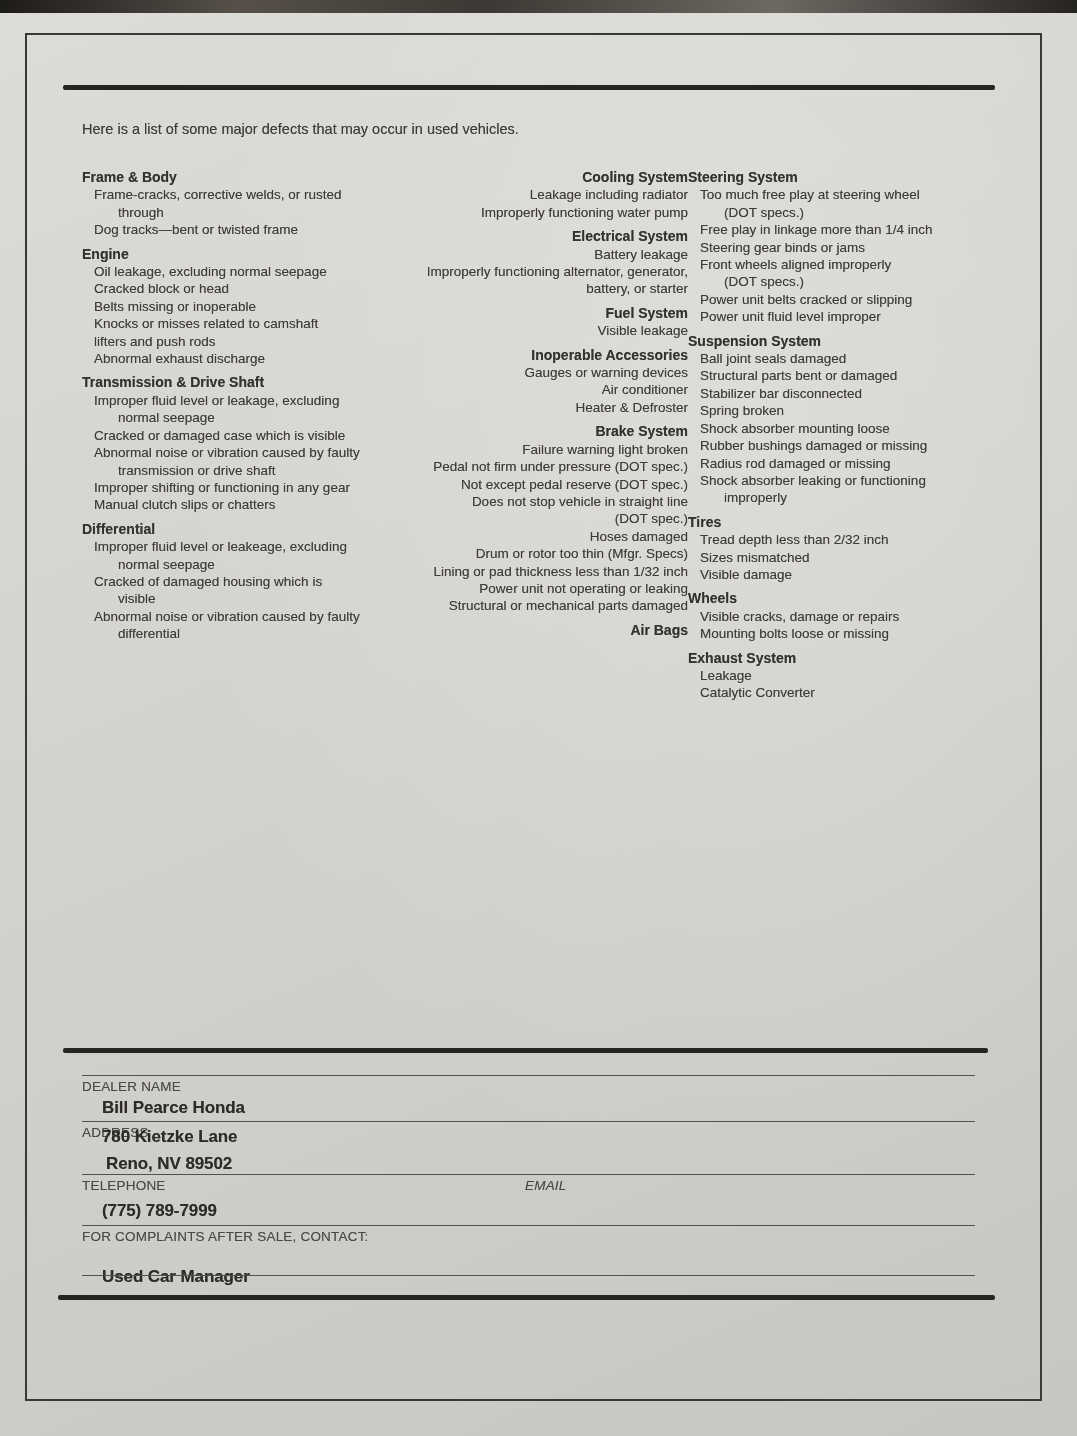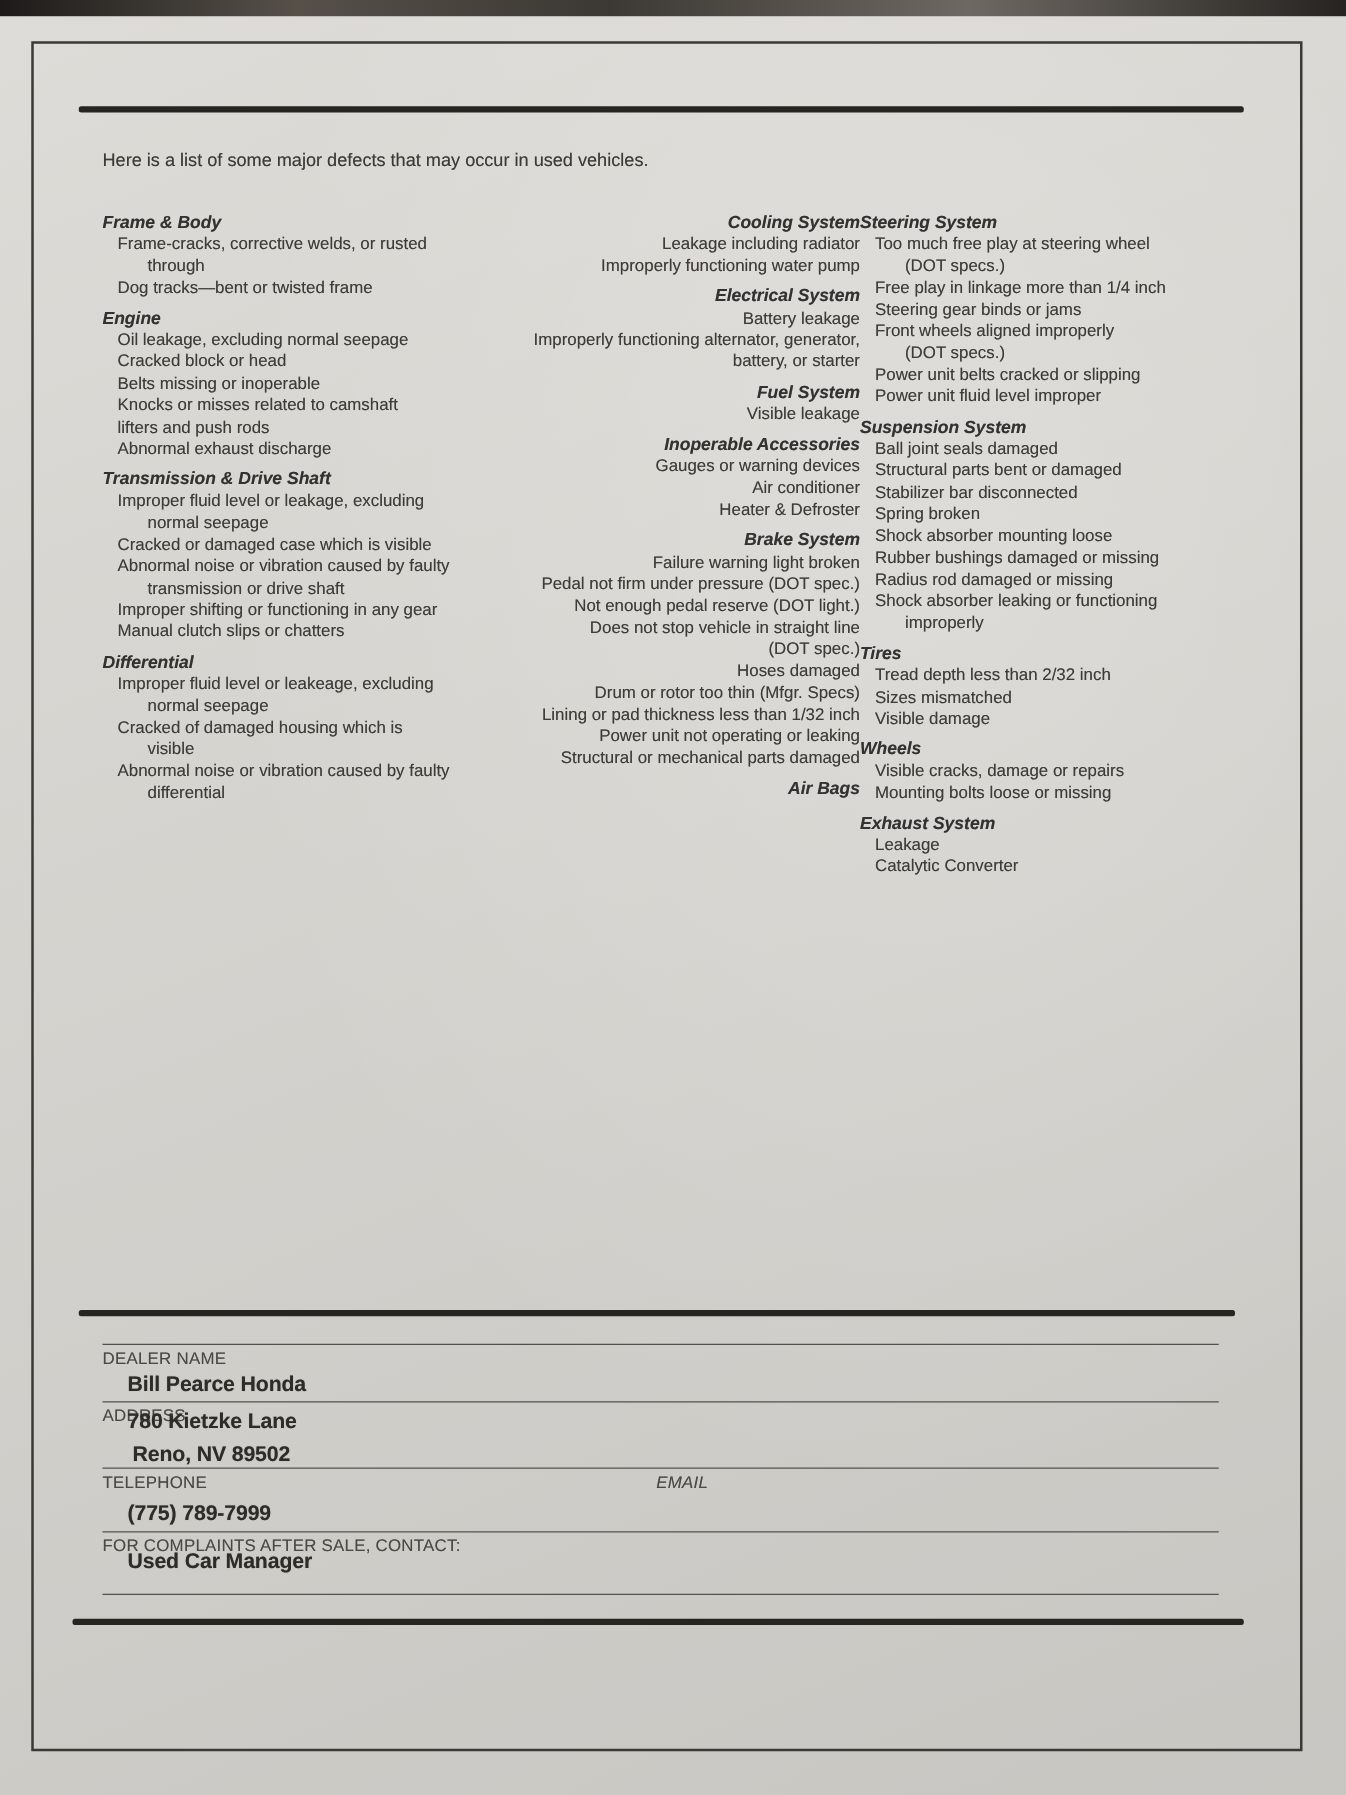--- a/index.html
+++ b/index.html
@@ -30,21 +30,20 @@
   }
   .columns{position:absolute;left:55px;top:134px;width:945px;display:flex;}
   .col{flex:0 0 auto;}
   .col.c0{width:308px;}
   .col.c1{width:298px;text-align:right;}
   .col.c2{width:339px;}
   .sec-heading{
     font-size:14px;font-weight:700;color:#333230;margin-top:7px;
     line-height:17.4px;white-space:nowrap;
     text-shadow:0 0 0.5px rgba(50,49,46,0.5);
-    font-style:italic;
   }
   .col .sec-heading:first-child{margin-top:0;}
   .defect-line{
     font-size:13.5px;color:#3d3c38;line-height:17.4px;white-space:nowrap;
     padding-left:12px;text-shadow:0 0 0.5px rgba(64,62,58,0.5);
   }
   .defect-line.ind2{padding-left:36px;}
   .form{position:absolute;left:55px;top:1040px;width:893px;height:205px;}
   .fline{position:absolute;left:0;width:893px;height:0;border-top:1.4px solid #53514d;}
   .flabel{
@@ -113,21 +112,21 @@
           <div class="defect-line ind2">battery, or starter</div>
           <div class="sec-heading">Fuel System</div>
           <div class="defect-line ind1">Visible leakage</div>
           <div class="sec-heading">Inoperable Accessories</div>
           <div class="defect-line ind1">Gauges or warning devices</div>
           <div class="defect-line ind1">Air conditioner</div>
           <div class="defect-line ind1">Heater &amp; Defroster</div>
           <div class="sec-heading">Brake System</div>
           <div class="defect-line ind1">Failure warning light broken</div>
           <div class="defect-line ind1">Pedal not firm under pressure (DOT spec.)</div>
-          <div class="defect-line ind1">Not enough pedal reserve (DOT light.)</div>
+          <div class="defect-line ind1">Not except pedal reserve (DOT spec.)</div>
           <div class="defect-line ind1">Does not stop vehicle in straight line</div>
           <div class="defect-line ind2">(DOT spec.)</div>
           <div class="defect-line ind1">Hoses damaged</div>
           <div class="defect-line ind1">Drum or rotor too thin (Mfgr. Specs)</div>
           <div class="defect-line ind1">Lining or pad thickness less than 1/32 inch</div>
           <div class="defect-line ind1">Power unit not operating or leaking</div>
           <div class="defect-line ind1">Structural or mechanical parts damaged</div>
           <div class="sec-heading">Air Bags</div>
         </div>
       <div class="col c2">
@@ -176,21 +175,21 @@
       <div class="fvalue" style="left:4px;top:79px;">Reno, NV 89502</div>
 
       <div class="fline" style="top:99px;"></div>
       <div class="flabel" style="left:0;top:103px;">TELEPHONE</div>
       <div class="flabel" style="left:443px;top:103px;font-style:italic;">EMAIL</div>
       <div class="fvalue" style="left:0;top:126px;">(775) 789-7999</div>
       <div class="fvalue" style="left:443px;top:126px;"></div>
 
       <div class="fline" style="top:150px;"></div>
       <div class="flabel" style="left:0;top:154px;">FOR COMPLAINTS AFTER SALE, CONTACT:</div>
-      <div class="fvalue" style="left:0;top:164px;">Used Car Manager</div>
+      <div class="fvalue" style="left:0;top:192px;">Used Car Manager</div>
 
       <div class="fline" style="top:200px;"></div>
     </div>
 
     <div class="bar bottom"></div>
 
 
   </div>
 </div>
 

